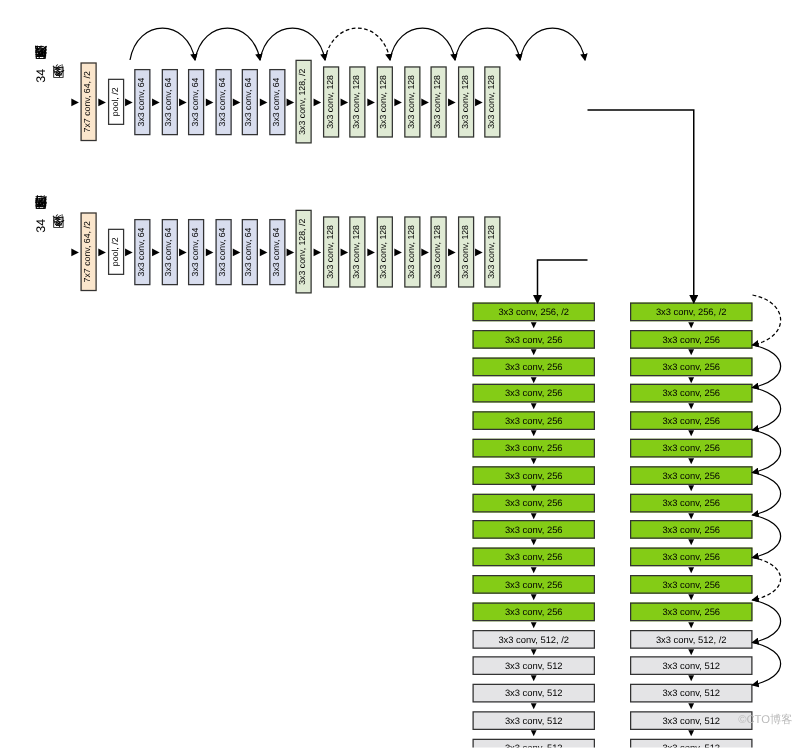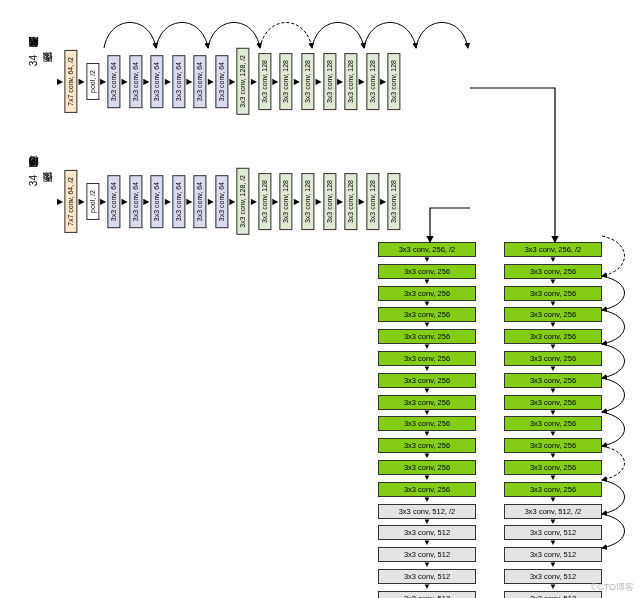--- a/index.html
+++ b/index.html
@@ -15,21 +15,21 @@
   .c-blue   { background:#d8ddee; }
   .c-green  { background:#dfead4; }
   .c-pink   { background:#84cc16; }
   .c-gray   { background:#e4e4e6; }
   .c-white  { background:#fff; }
   .arr { font-size:8px; margin:0 1px; color:#000; }
   .vcol { position:absolute; display:flex; flex-direction:column; align-items:center; }
   .vlay { font-size:7.5px; border:1px solid #333; padding:2px 4px; width:88px;
           text-align:center; white-space:nowrap; }
   .varr { font-size:8px; line-height:.6; margin:1px 0; }
-  .watermark { position:absolute; right:6px; bottom:4px; font-size:9px; color:#bbb; }
+  .watermark { position:absolute; right:6px; bottom:16px; font-size:9px; color:#bbb; }
   svg.skips { position:absolute; left:0; top:0; pointer-events:none; }
 </style>
 </head>
 <body>
 <div class="canvas">
 
 <div class="vlabel" style="left:28px; top:55px;">34层的残差网络</div>
 <div class="img-lbl" style="left:41px; top:70px;">图像</div>
 
 <div class="vlabel" style="left:28px; top:175px;">34层的普通网络</div>

